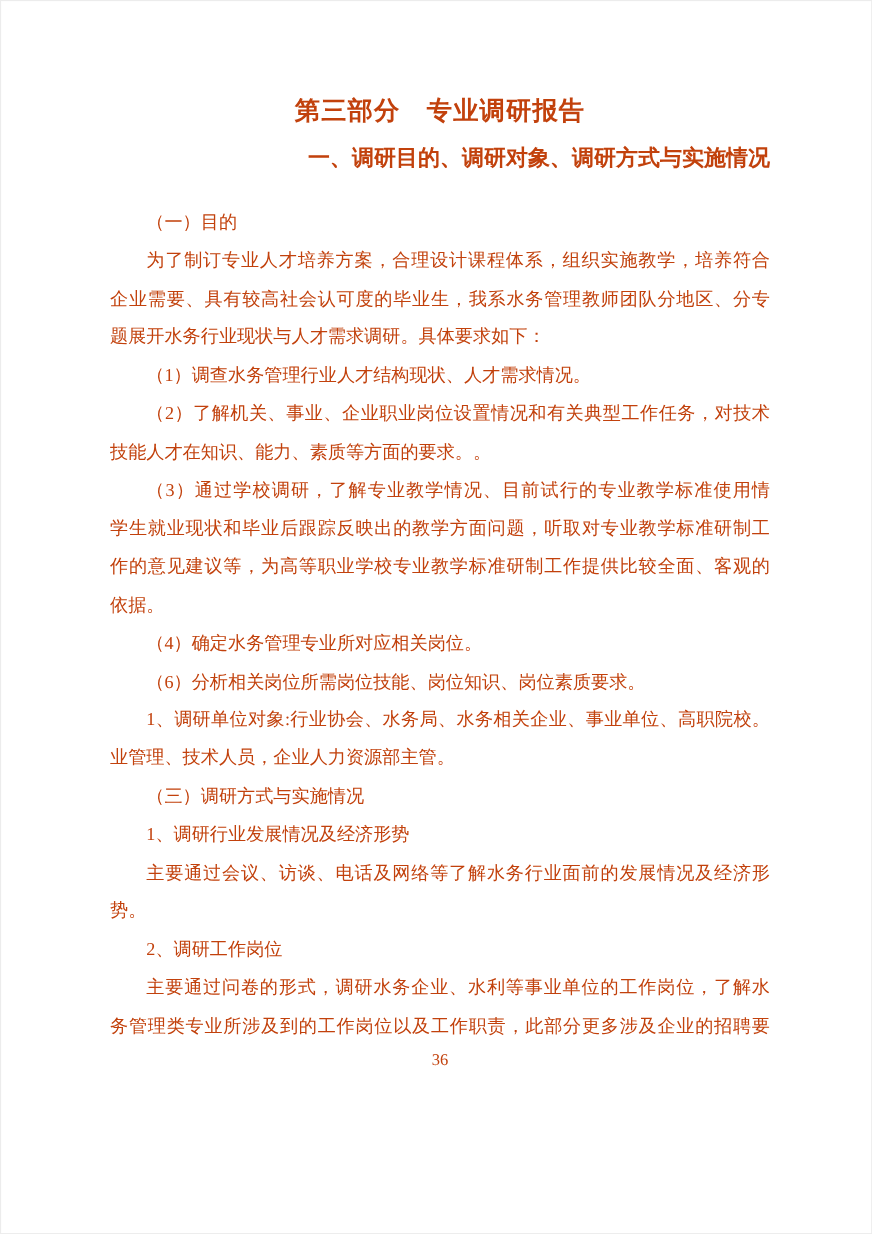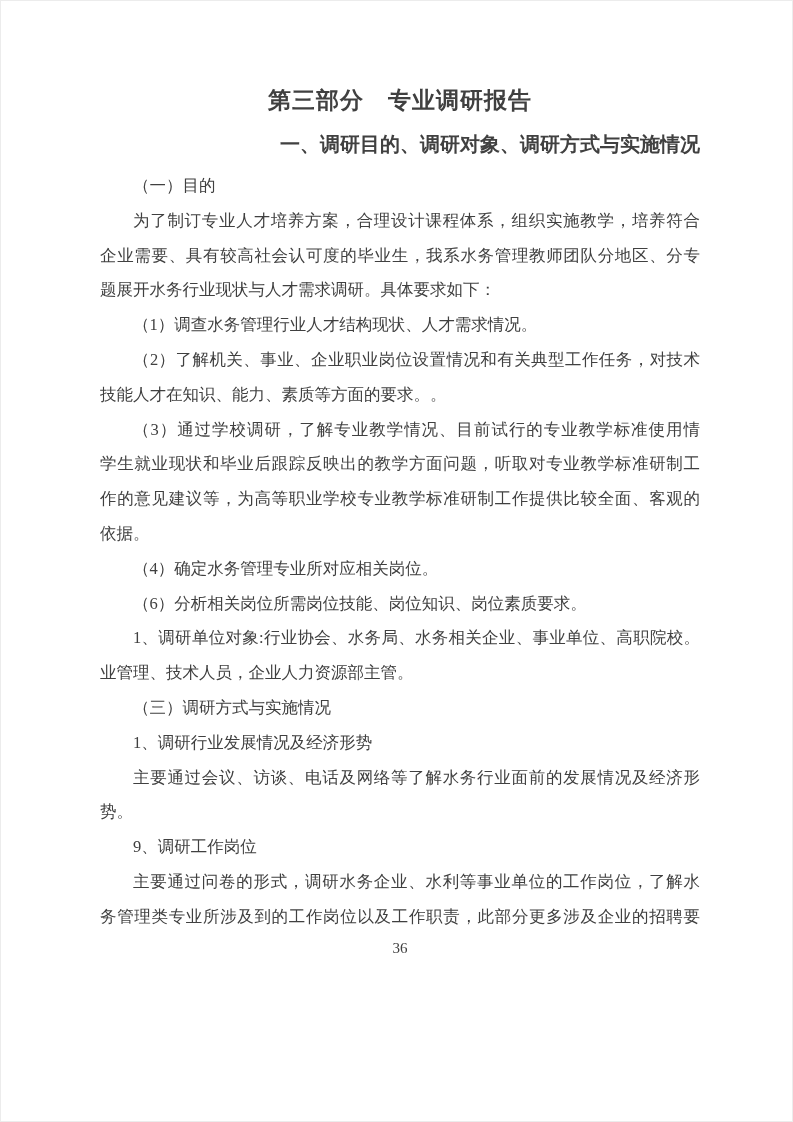--- a/index.html
+++ b/index.html
@@ -4,21 +4,21 @@
 <style>
   html, body { margin: 0; padding: 0; background: #ffffff; }
   .page {
     position: relative;
     width: 793px;
     height: 1122px;
     background: #ffffff;
     box-sizing: border-box;
     border: 1px solid #ececec;
     overflow: hidden;
-    color: #404040;
+    color: #c2410c;
     font-family: "Liberation Serif", "DejaVu Serif", serif;
   }
   .content {
     position: absolute;
     left: 99px;
     top: 84px;
     width: 600px;
   }
   .doc-title {
     font-family: "Liberation Sans", "DejaVu Sans", sans-serif;
@@ -35,21 +35,21 @@
     font-size: 20px;
     font-weight: bold;
     line-height: 30px;
     height: 30px;
     margin-top: 14px;
     padding-left: 46px;
     white-space: pre;
     text-align: right;
   }
   .doc-body {
-    margin-top: 10px;
+    margin-top: 26px;
     font-size: 16.5px;
     line-height: 34.8px;
     text-align: left;
   }
   .doc-body .line {
     height: 34.8px;
     overflow: hidden;
   }
   .doc-body .line.indent {
     text-indent: 2em;
@@ -86,19 +86,19 @@
         <div class="line fill">作的意见建议等，为高等职业学校专业教学标准研制工作提供比较全面、客观的</div>
         <div class="line">依据。</div>
         <div class="line indent">（4）确定水务管理专业所对应相关岗位。</div>
         <div class="line indent">（6）分析相关岗位所需岗位技能、岗位知识、岗位素质要求。</div>
         <div class="line indent fill">1、调研单位对象:行业协会、水务局、水务相关企业、事业单位、高职院校。</div>
         <div class="line">业管理、技术人员，企业人力资源部主管。</div>
         <div class="line indent">（三）调研方式与实施情况</div>
         <div class="line indent">1、调研行业发展情况及经济形势</div>
         <div class="line indent fill">主要通过会议、访谈、电话及网络等了解水务行业面前的发展情况及经济形</div>
         <div class="line">势。</div>
-        <div class="line indent">9、调研工作岗位</div>
+        <div class="line indent">2、调研工作岗位</div>
         <div class="line indent fill">主要通过问卷的形式，调研水务企业、水利等事业单位的工作岗位，了解水</div>
         <div class="line fill">务管理类专业所涉及到的工作岗位以及工作职责，此部分更多涉及企业的招聘要</div>
       </div>
     <div class="page-number">36</div>
   </div>
 </div>
 
 </body></html>

